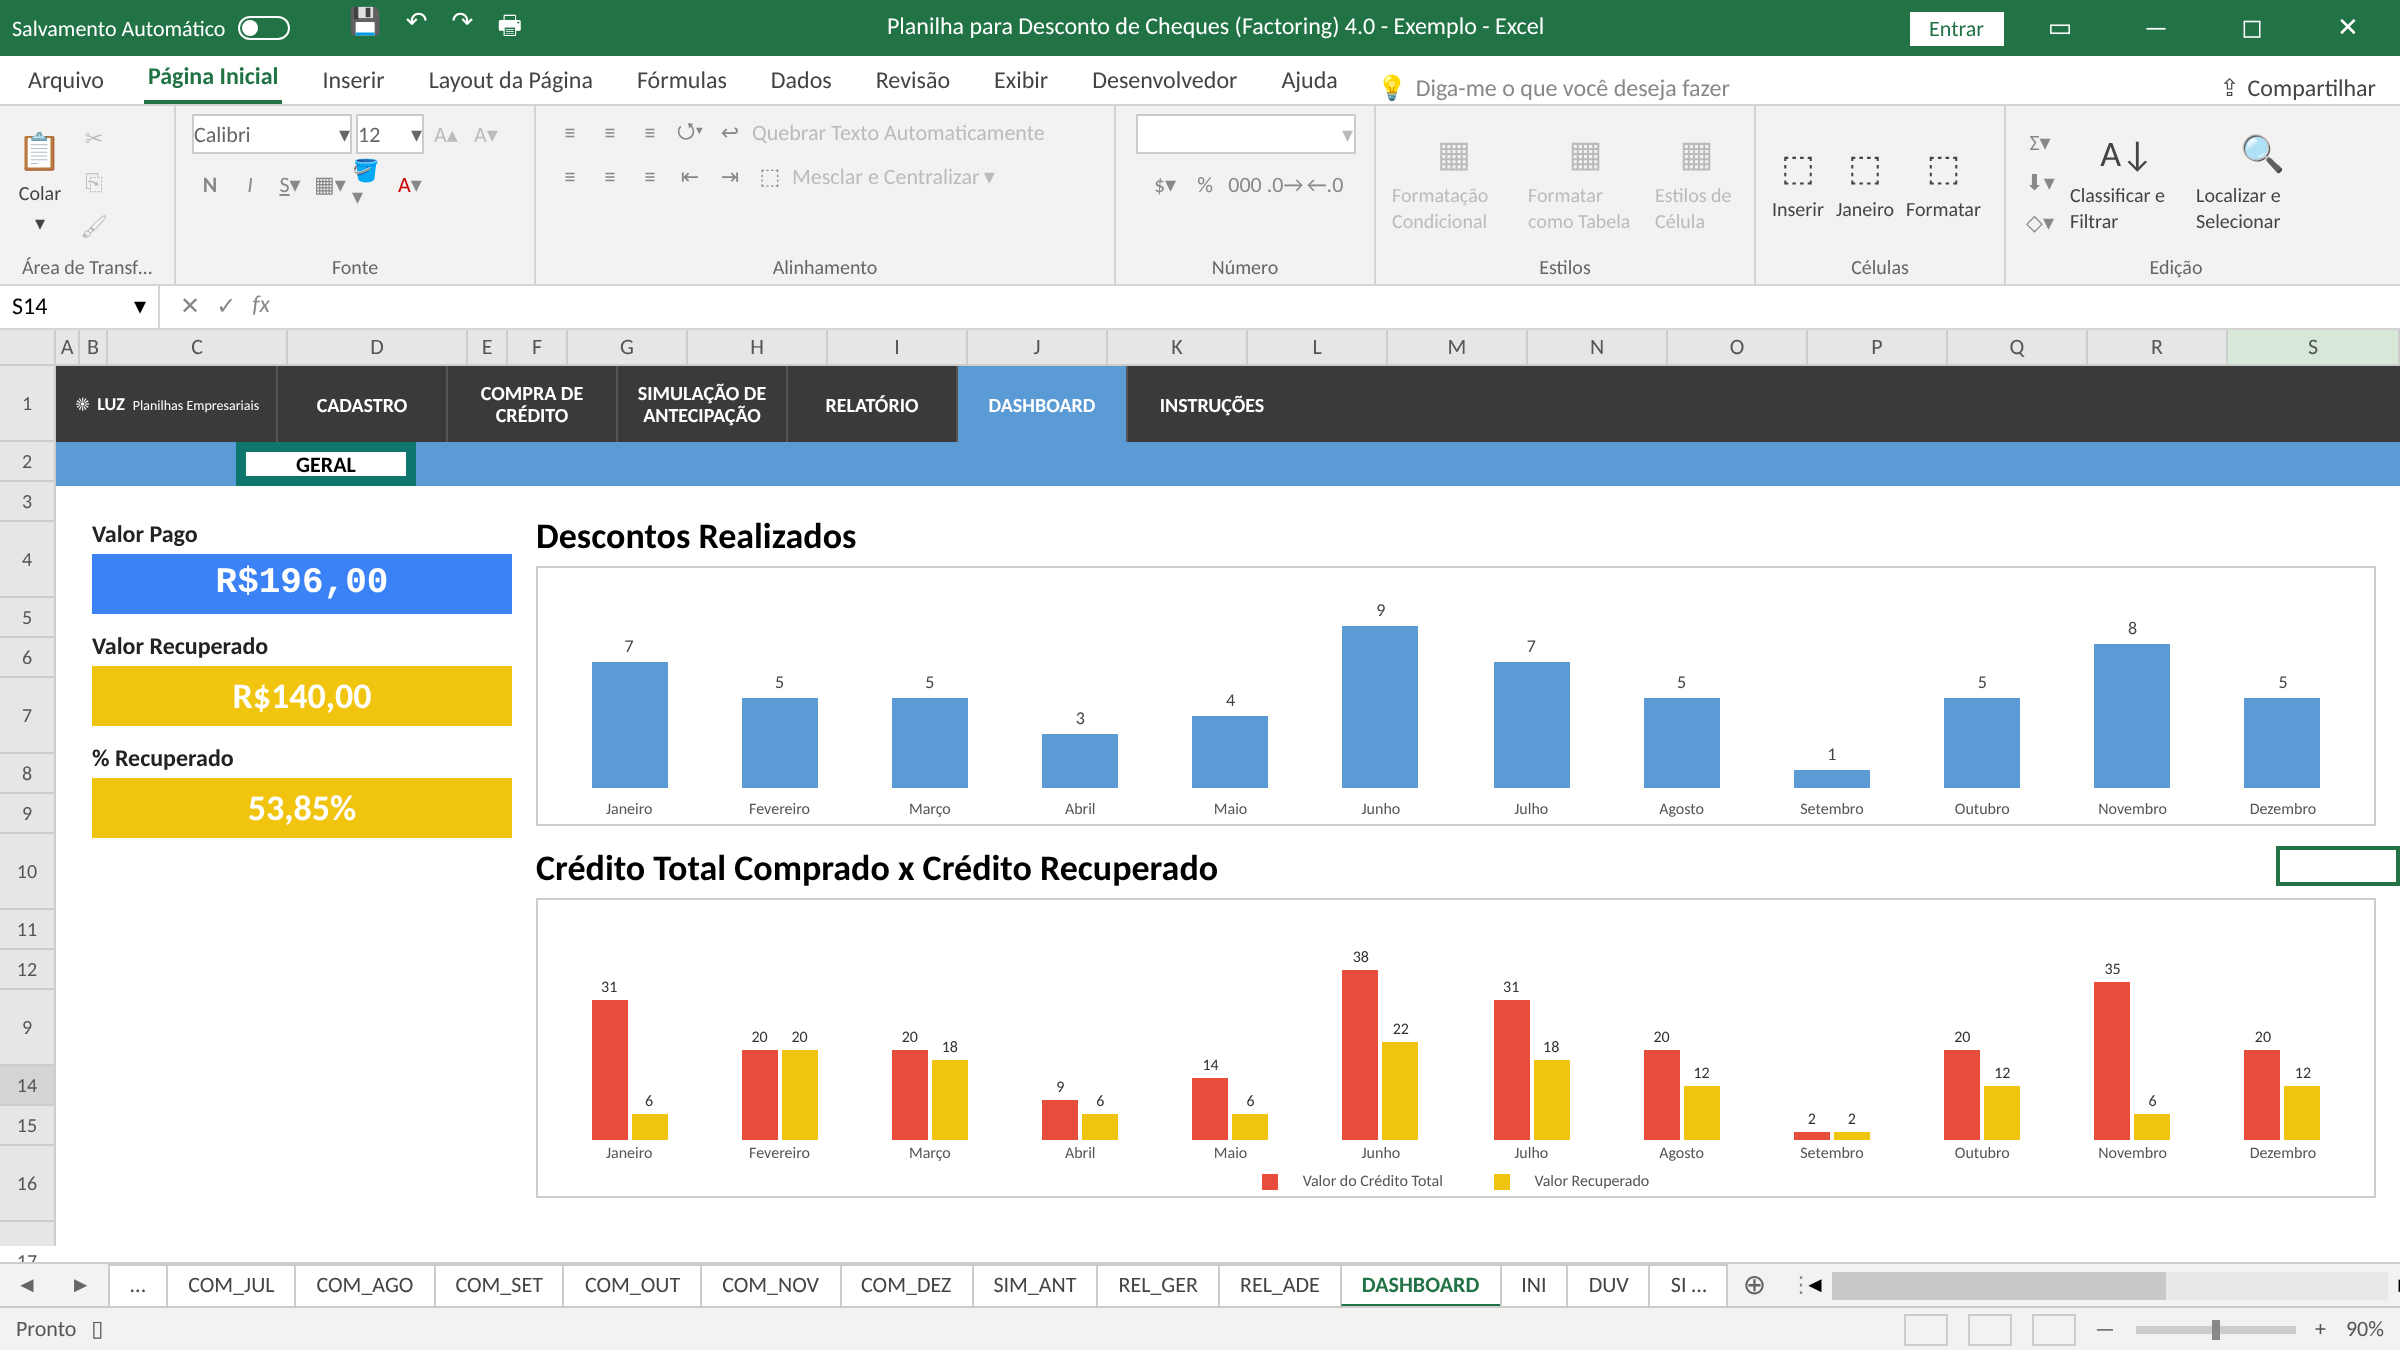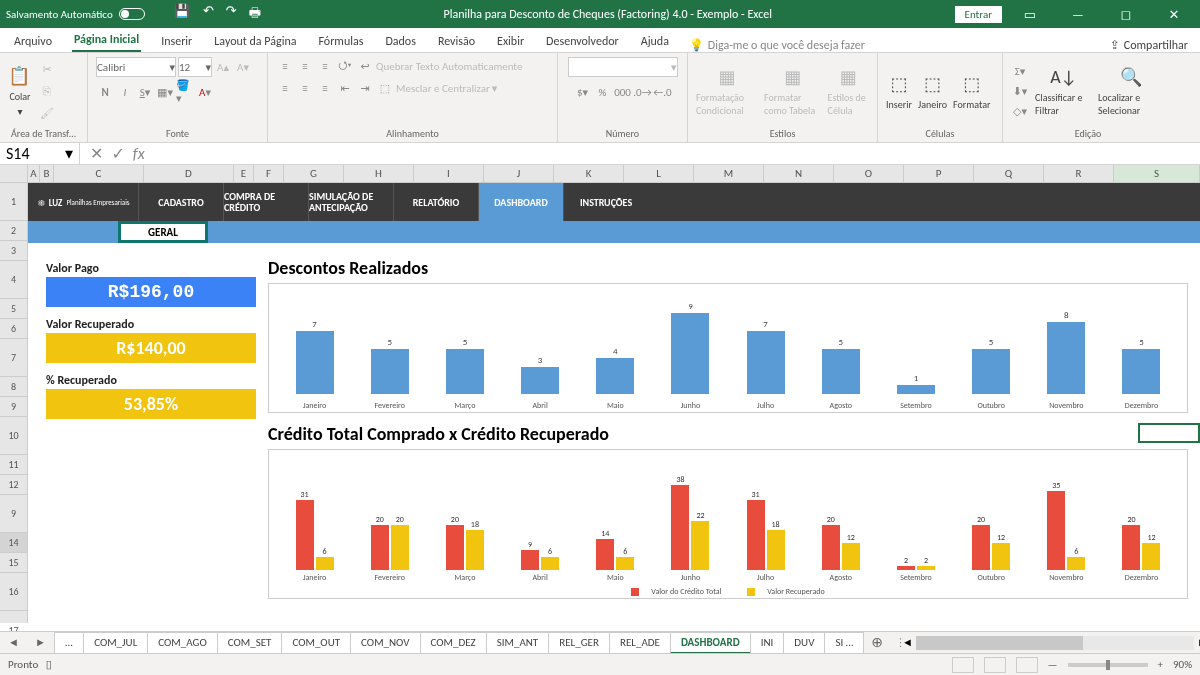--- a/index.html
+++ b/index.html
@@ -31,45 +31,45 @@
 .rgroup .body { flex:1; display:flex; align-items:center; gap:6px; }
 .rgroup .label { text-align:center; font-size:10px; color:#666; padding-top:2px; }
 .bigbtn { display:flex; flex-direction:column; align-items:center; gap:2px; font-size:10px; color:#444; cursor:pointer; }
 .bigbtn .ic { width:24px; height:24px; display:flex; align-items:center; justify-content:center; font-size:18px; }
 .smico { width:18px; height:18px; display:inline-flex; align-items:center; justify-content:center; color:#888; cursor:pointer; }
 .fontrow { display:flex; gap:2px; align-items:center; }
 .fontsel { border:1px solid #ccc; background:#fff; height:20px; font-size:11px; padding:0 0; display:flex; align-items:center; min-width:80px; justify-content:space-between; }
 .disabled { color:#bbb; }
 
 
-.fbar { height:22px; border-bottom:1px solid #d4d4d4; display:flex; align-items:center; font-size:16px; }
+.fbar { height:22px; border-bottom:1px solid #d4d4d4; display:flex; align-items:center; font-size:12px; }
 .namebox { width:80px; border-right:1px solid #d4d4d4; padding:0 6px; height:100%; display:flex; align-items:center; justify-content:space-between; }
 .fbtns { display:flex; gap:8px; padding:0 10px; color:#888; }
 .finput { flex:1; padding:0 6px; }
 
 
 .colhdr { height:18px; background:#e6e6e6; display:flex; border-bottom:1px solid #ccc; font-size:11px; color:#555; }
 .rowhdrcol { width:28px; border-right:1px solid #ccc; background:#e6e6e6; }
 .ch { border-right:1px solid #ccc; text-align:center; line-height:18px; }
 
 
 .sheet { position:relative; height:440px; display:flex; }
 .rownums { width:28px; background:#e6e6e6; border-right:1px solid #ccc; font-size:10px; color:#555; }
 .rownums div { height:20px; border-bottom:1px solid #ccc; text-align:center; line-height:20px; }
 .rownums div.tall { height:38px; line-height:38px; }
 .canvas { flex:1; position:relative; background:#fff; }
 
 
 .dnav { position:absolute; left:0; top:0; right:0; height:38px; background:#3a3a3a; display:flex; align-items:stretch; color:#fff; font-size:10px; font-weight:bold; }
 .dnav .logo { width:110px; display:flex; align-items:center; padding-left:10px; font-size:9px; gap:4px; }
-.dnav .nitem { width:85px; display:flex; align-items:center; justify-content:center; border-left:1px solid #555; cursor:pointer; line-height:11px; }
+.dnav .nitem { width:85px; display:flex; align-items:center; justify-content:center; text-align:center; border-left:1px solid #555; cursor:pointer; line-height:11px; }
 .dnav .nitem.active { background:#5b9bd5; }
 
 .subnav { position:absolute; left:0; top:38px; right:0; height:22px; background:#5b9bd5; }
-.geral { position:absolute; left:90px; top:0; width:90px; height:22px; background:#fff; color:#000; font-weight:bold; font-size:11px; display:flex; align-items:center; justify-content:center; border:3px solid #0f766e; }
+.geral { position:absolute; left:90px; top:0; width:90px; height:22px; background:#fff; color:#000; font-weight:bold; font-size:11px; display:flex; align-items:center; justify-content:center; border:5px solid #0f766e; }
 
 
 .kpis { position:absolute; left:18px; top:78px; width:210px; }
 .kpi { margin-bottom:10px; }
 .kpi .kt { font-size:12px; font-weight:bold; color:#222; padding-bottom:2px; }
 .kpi .kv { height:30px; display:flex; align-items:center; justify-content:center; font-size:18px; font-weight:bold; color:#fff; }
 .kv.blue { background:#5b9bd5; }
 .kv.red { background:#e74c3c; }
 .kv.gray { background:#3b82f6;font-family:Liberation Mono, monospace; }
 .kv.yellow { background:#f1c40f; }

